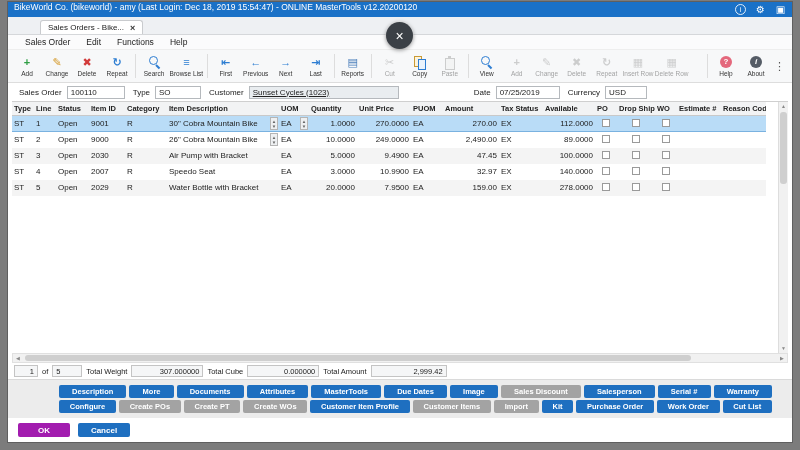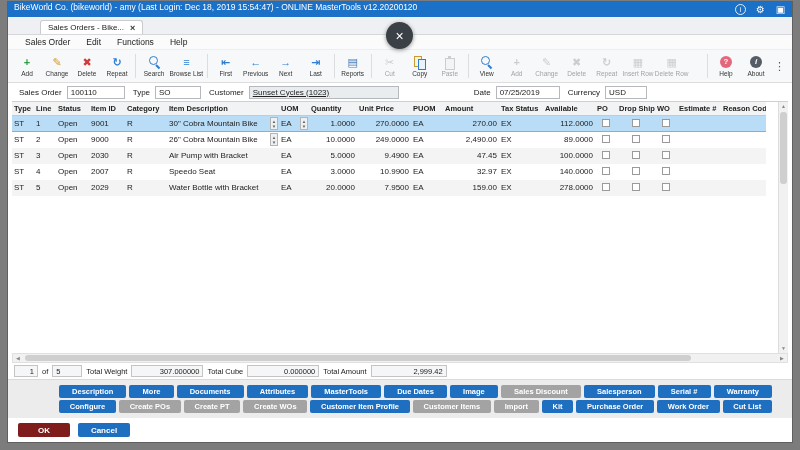--- a/index.html
+++ b/index.html
@@ -116,21 +116,21 @@
   .arow { display:flex; gap:3px; margin:2px 16px;padding-left:31px; }
   .abtn { flex:1 1 auto; background:#1e6fc0; color:#fff; font-size:7.5px; font-weight:bold;
           height:13px; border-radius:2px; display:flex; align-items:center; justify-content:center;
           padding:0 5px; white-space:nowrap; }
   .abtn.disabled { background:#a3a3a3; }
 
   
   .footer { height:24px; display:flex; align-items:center; gap:8px; padding:0 10px; flex:0 0 auto; }
   .fbtn { width:52px; height:14px; border-radius:2px; color:#fff; font-size:8px; font-weight:bold;
           display:flex; align-items:center; justify-content:center; }
-  .fbtn.ok { background:#7f1d1d; }
+  .fbtn.ok { background:#a21caf; }
   .fbtn.cancel { background:#1e6fc0; }
 
   
   .overlayclose { position:absolute; left:378px; top:20px; width:27px; height:27px; border-radius:50%;
                   background:#3b4046; color:#fff; display:flex; align-items:center; justify-content:center;
                   font-size:14px; box-shadow:0 1px 4px rgba(0,0,0,.45), 0 0 0 1px rgba(255,255,255,.35);
                   z-index:50; }
 </style>
 </head>
 <body>

